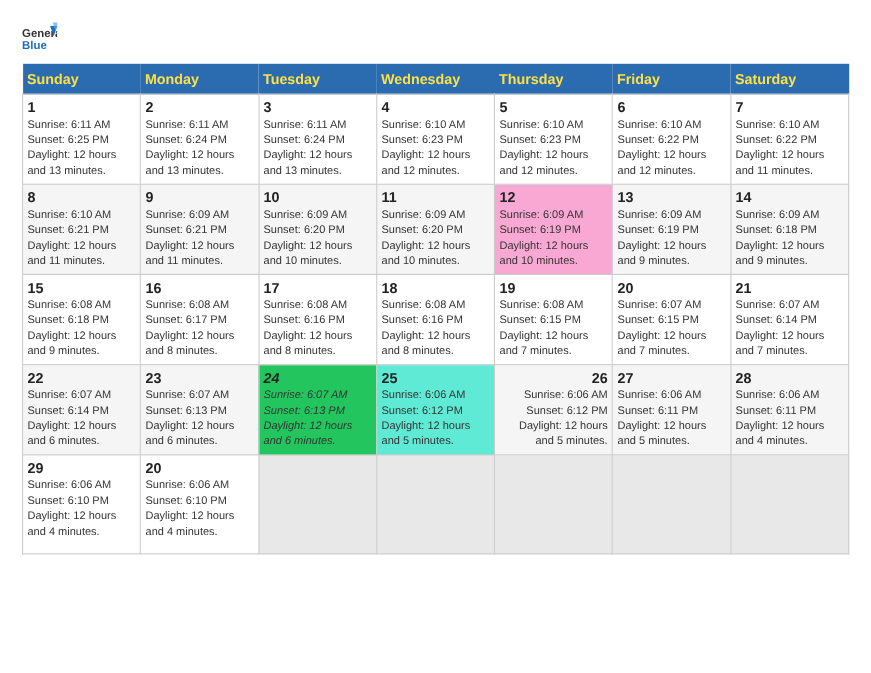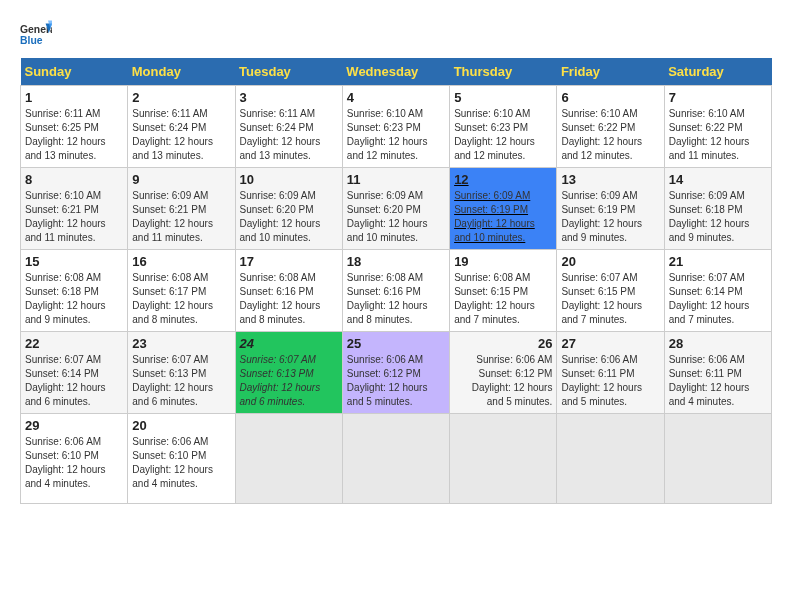--- a/index.html
+++ b/index.html
@@ -209,21 +209,21 @@
         </div>
       </td>
         <td style="background: rgb(245, 245, 245);">
         <div class="day-number">11</div>
         <div class="day-info">
           Sunrise: 6:09 AM<br>
           Sunset: 6:20 PM<br>
           Daylight: 12 hours and 10 minutes.
         </div>
       </td>
-        <td style="background: #3b82f6; text-decoration: underline;">
+        <td style="background: #f9a8d4;">
         <div class="day-number">12</div>
         <div class="day-info">
           Sunrise: 6:09 AM<br>
           Sunset: 6:19 PM<br>
           Daylight: 12 hours and 10 minutes.
         </div>
       </td>
         <td style="background: rgb(245, 245, 245);">
         <div class="day-number">13</div>
         <div class="day-info">
@@ -317,21 +317,21 @@
         </div>
       </td>
         <td style="background: #22c55e; font-style: italic;">
         <div class="day-number">24</div>
         <div class="day-info">
           Sunrise: 6:07 AM<br>
           Sunset: 6:13 PM<br>
           Daylight: 12 hours and 6 minutes.
         </div>
       </td>
-        <td style="background: #c4b5fd; margin-top: 48px;">
+        <td style="background: #5eead4; margin-top: 48px;">
         <div class="day-number">25</div>
         <div class="day-info">
           Sunrise: 6:06 AM<br>
           Sunset: 6:12 PM<br>
           Daylight: 12 hours and 5 minutes.
         </div>
       </td>
         <td style="background: rgb(245, 245, 245); text-align: right;">
         <div class="day-number">26</div>
         <div class="day-info">

